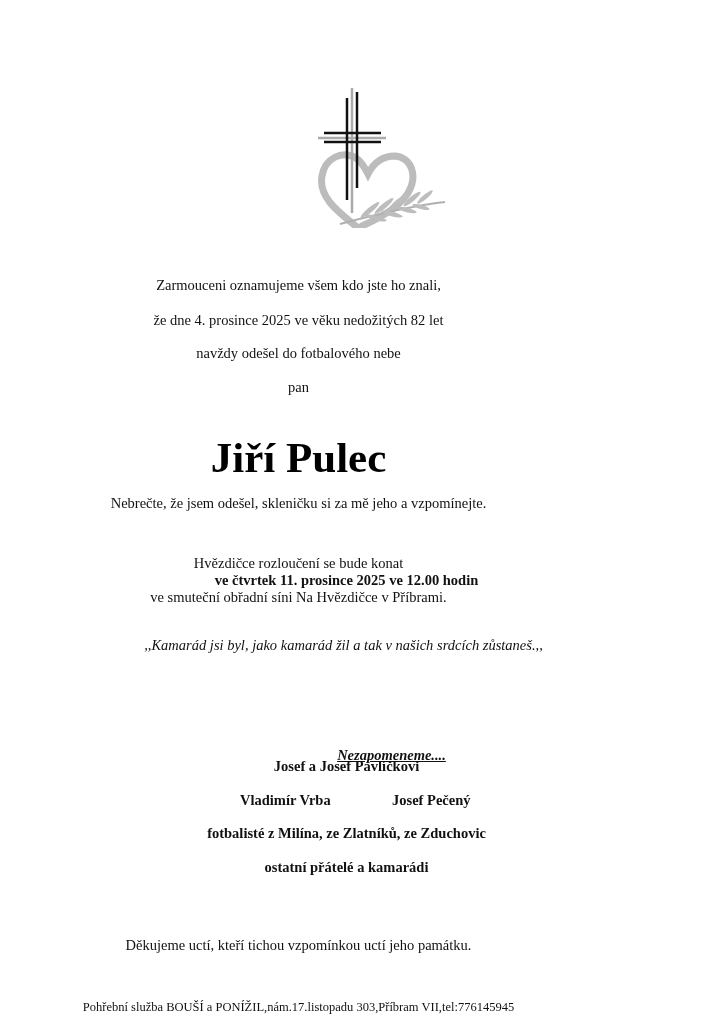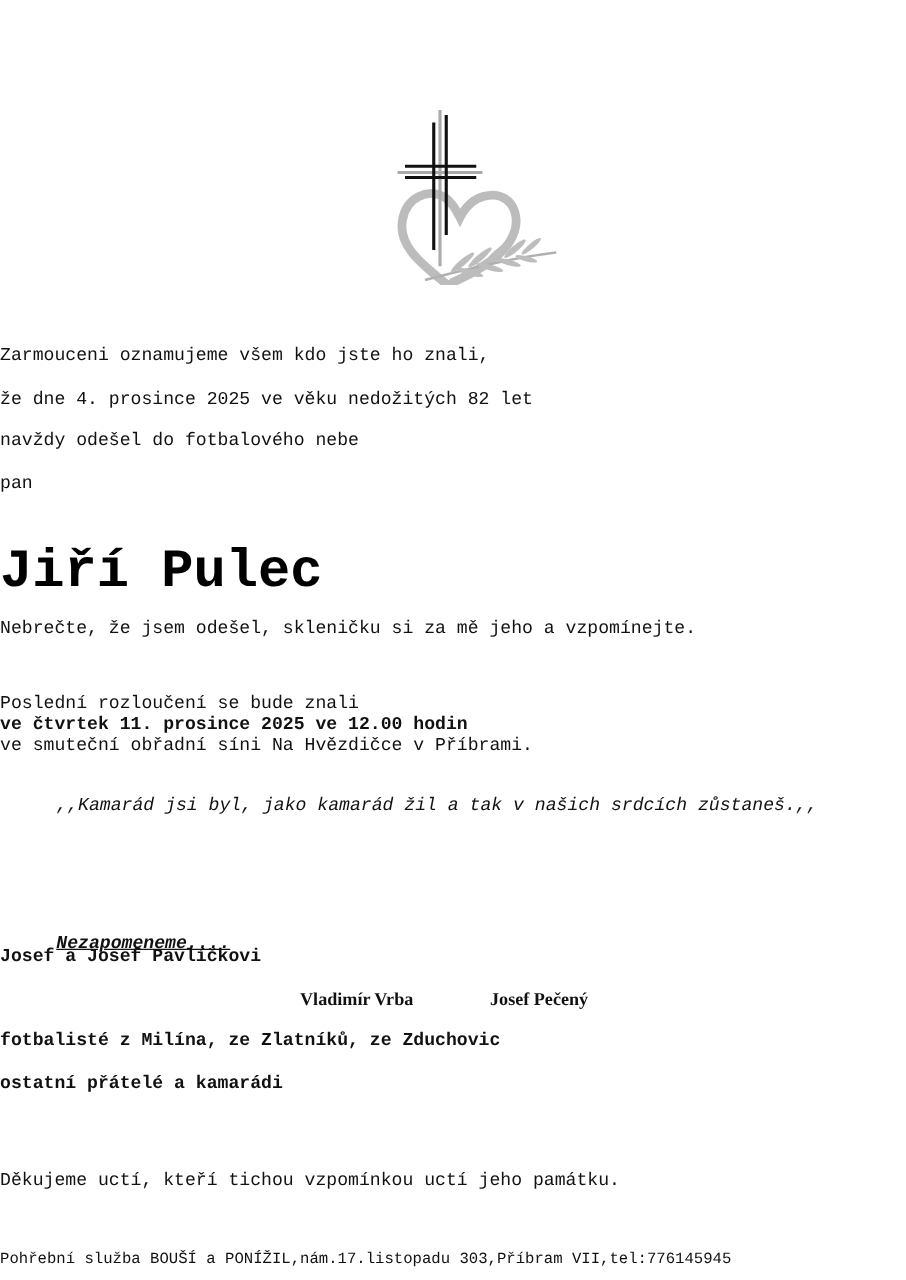--- a/index.html
+++ b/index.html
@@ -1,22 +1,22 @@
 <!DOCTYPE html>
 <html><head>
 <meta charset="utf-8">
 <style>
   html, body { margin: 0; padding: 0; background: #ffffff; }
   body {
     width: 725px; height: 1024px; position: relative; overflow: hidden;
     font-family: "Liberation Serif", "DejaVu Serif", serif; color: #111;
   }
-  .line { position: absolute; left: 0; width: 597px; text-align: left; white-space: nowrap; font-family: Liberation Mono, monospace; }
+  .line { position: absolute; left: 0; width: 597px; text-align: center; white-space: nowrap; }
   .reg { font-size: 14.5px; }
-  .bold { font-weight: bold; }
+  .bold { font-weight: bold; padding-left: 48px; }
   .ital { font-style: italic; margin-left: 45px; }
   .name { font-size: 43px; font-weight: bold; color: #000; }
   .footer { font-size: 12.5px; }
   .u { text-decoration: underline; }
   .emblem { position: absolute; left: 300px; top: 78px; width: 150px; height: 150px; }
   .two-col { position: absolute; left: 0; width: 725px; font-size: 14.5px; font-weight: bold; }
   .two-col span { position: absolute; white-space: nowrap; }
 </style>
 </head>
 <body>
@@ -51,21 +51,21 @@
 
 <div class="line reg" style="top:277px">Zarmouceni oznamujeme všem kdo jste ho znali,</div>
 <div class="line reg" style="top:312px">že dne 4. prosince 2025 ve věku nedožitých 82 let</div>
 <div class="line reg" style="top:345px">navždy odešel do fotbalového nebe</div>
 <div class="line reg" style="top:379px">pan</div>
 
 <div class="line name" style="top:433px">Jiří Pulec</div>
 
 <div class="line reg" style="top:495px">Nebrečte, že jsem odešel, skleničku si za mě jeho a vzpomínejte.</div>
 
-<div class="line reg" style="top:555px">Poslední rozloučení se bude znali</div>
+<div class="line reg" style="top:555px">Hvězdičce rozloučení se bude konat</div>
 <div class="line reg bold" style="top:572px">ve čtvrtek 11. prosince 2025 ve 12.00 hodin</div>
 <div class="line reg" style="top:589px">ve smuteční obřadní síni Na Hvězdičce v Příbrami.</div>
 
 <div class="line reg ital" style="top:637px">,,Kamarád jsi byl, jako kamarád žil a tak v našich srdcích zůstaneš.,,</div>
 
 <div class="line reg bold ital u" style="top:747px">Nezapomeneme....</div>
 
 <div class="line reg bold" style="top:758px">Josef a Josef Pavlíčkovi</div>
 <div class="two-col" style="top:792px">
   <span style="left:240px">Vladimír Vrba</span>

